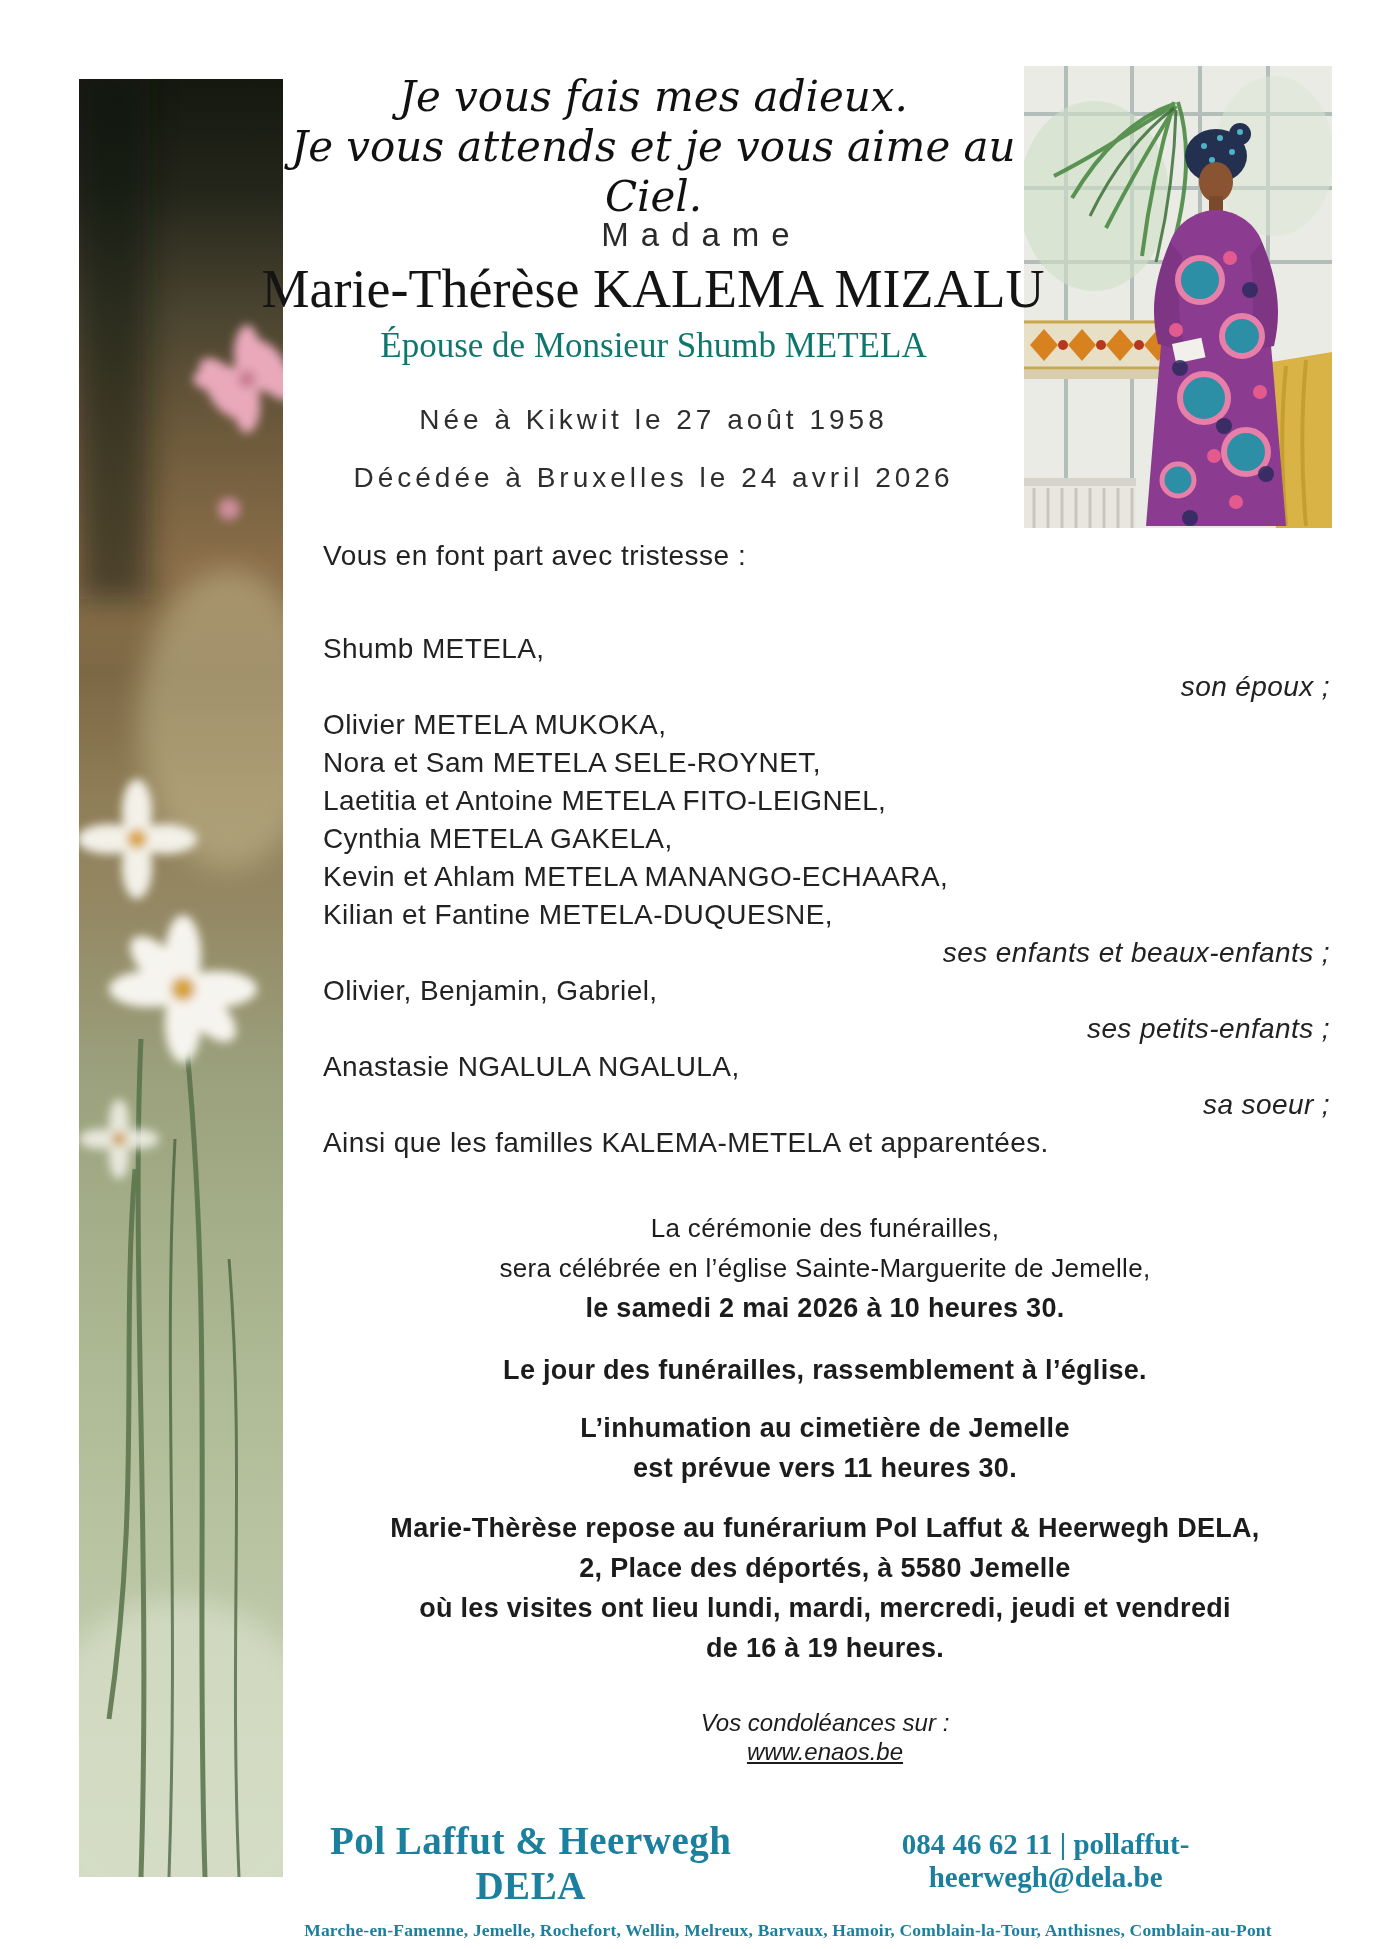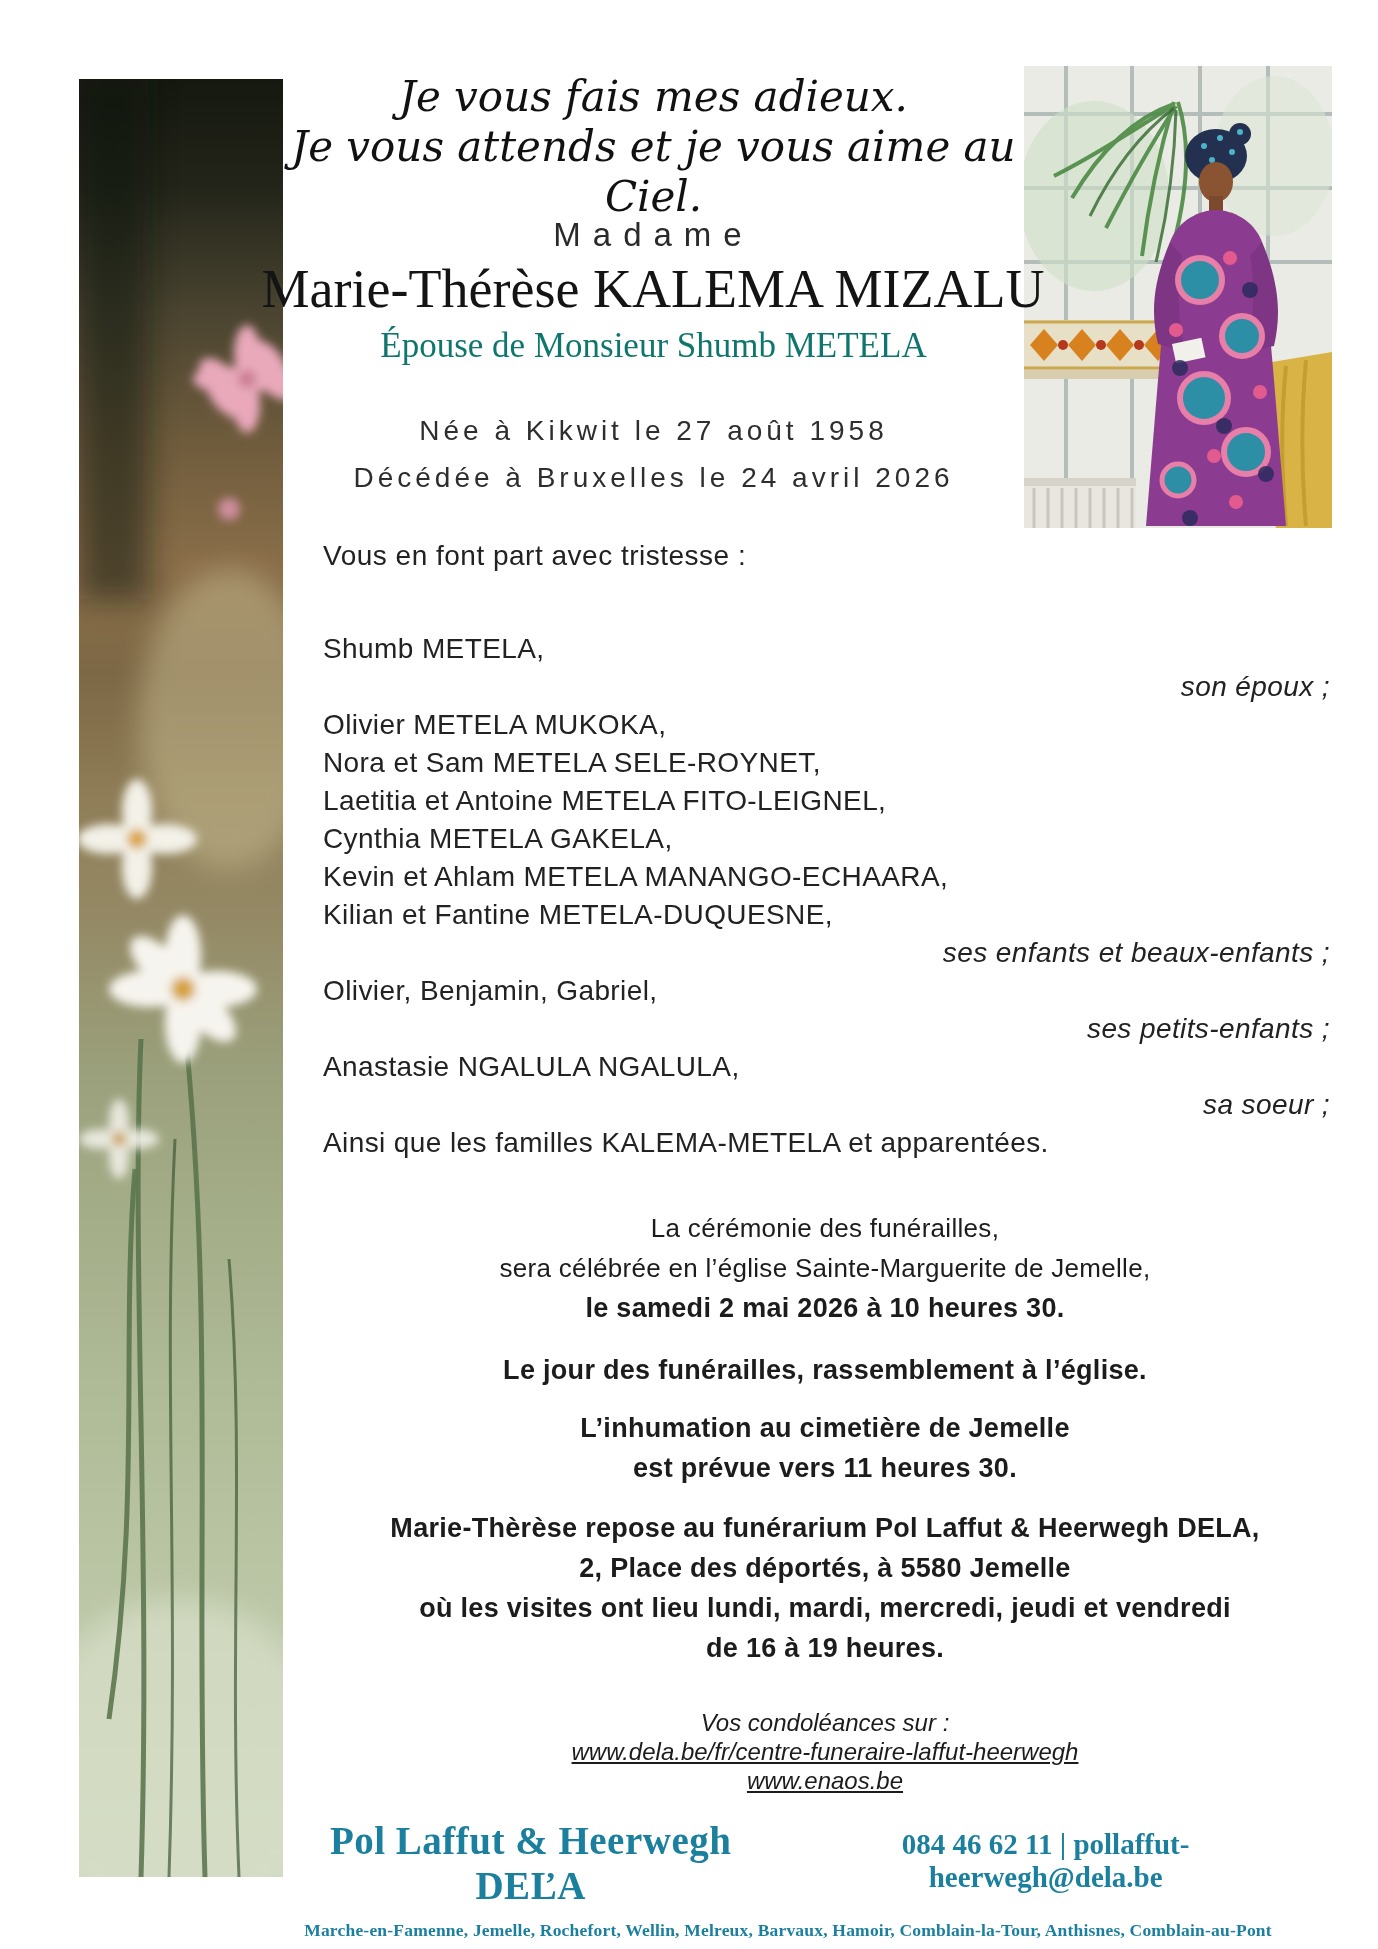--- a/index.html
+++ b/index.html
@@ -26,34 +26,34 @@
   }
   .epitaph{
     font-family:"DejaVu Serif", cursive, serif;
     font-style:italic;
     font-size:42px;line-height:50px;color:#111;
   }
   .epitaph-1{position:absolute;left:0;width:100%;top:72px;}
   .epitaph-2{position:absolute;left:0;width:100%;top:122px;}
   .madame{
     position:absolute;left:0;width:100%;top:216px;
-    font-size:33px;letter-spacing:12px;color:#2a2a2a;font-weight:400;
+    font-size:33px;letter-spacing:12px;color:#2a2a2a;font-weight:400;padding-left:48px;
   }
   .deceased-name{
     position:absolute;left:-40px;width:820px;top:258px;
     font-family:"Liberation Serif", serif;
     font-size:54px;color:#141414;font-weight:400;
   }
   .spouse-line{
     position:absolute;left:0;width:100%;top:326px;
     font-family:"Liberation Serif", serif;
     font-size:35px;color:#0f766e;
   }
   .birth-line{
-    position:absolute;left:0;width:100%;top:415px;
+    position:absolute;left:0;width:100%;top:404px;
     font-size:28px;letter-spacing:4px;color:#2e2e2e;
   }
   .death-line{
     position:absolute;left:0;width:100%;top:462px;
     font-size:28px;letter-spacing:4px;color:#2e2e2e;
   }
   
   .intro-line{
     position:absolute;left:323px;top:540px;
     font-size:28px;color:#222;letter-spacing:.5px;
@@ -337,21 +337,20 @@
     <div class="sp18"></div>
     <div class="info-line bold">L’inhumation au cimetière de Jemelle</div>
     <div class="info-line bold">est prévue vers 11 heures 30.</div>
     <div class="sp20"></div>
     <div class="info-line bold">Marie-Thèrèse repose au funérarium Pol Laffut &amp; Heerwegh DELA,</div>
     <div class="info-line bold">2, Place des déportés, à 5580 Jemelle</div>
     <div class="info-line bold">où les visites ont lieu lundi, mardi, mercredi, jeudi et vendredi</div>
     <div class="info-line bold">de 16 à 19 heures.</div>
     <div class="sp40"></div>
     <div class="cond-line">Vos condoléances sur :</div>
-    <div class="cond-line"><a class="cond-link">www.dela.be/fr/centre-funeraire-laffut-heerwegh</a></div>
     <div class="cond-line"><a class="cond-link">www.enaos.be</a></div>
   </div>
 
   <div class="footer">
     <div class="footer-brandrow">
       <span class="footer-brand" style="color: rgb(27, 127, 158);">Pol Laffut &amp; Heerwegh DEĽA</span>
       <span class="footer-contact" style="color: rgb(27, 127, 158);">084 46 62 11 | pollaffut-heerwegh@dela.be</span>
     </div>
     <div class="footer-locations" style="color: rgb(27, 127, 158);">Marche-en-Famenne, Jemelle, Rochefort, Wellin, Melreux, Barvaux, Hamoir, Comblain-la-Tour, Anthisnes, Comblain-au-Pont</div>
   </div>

